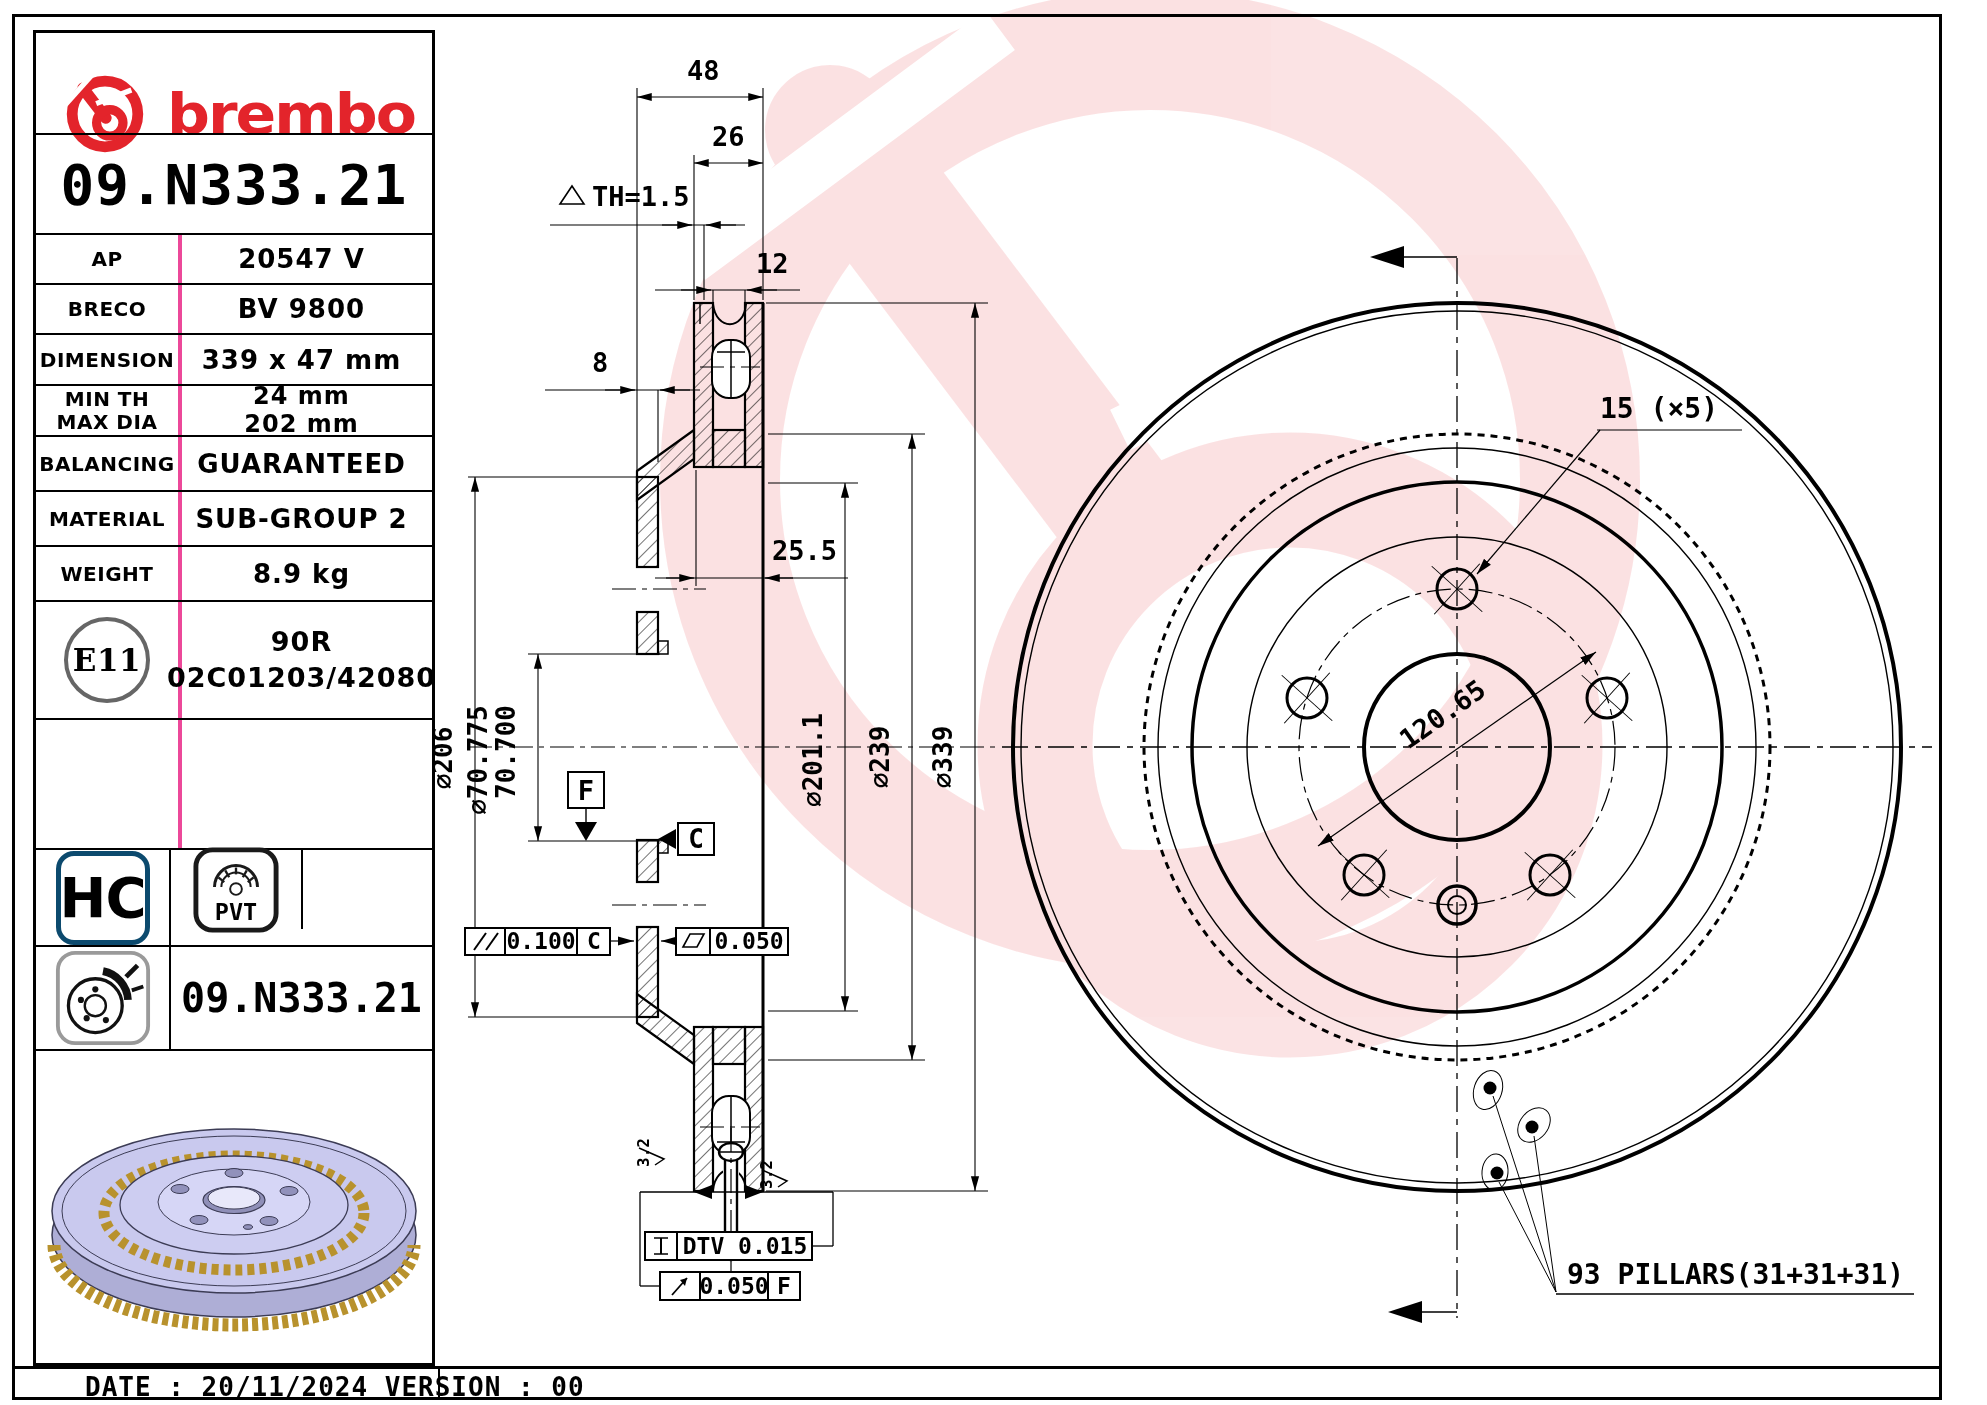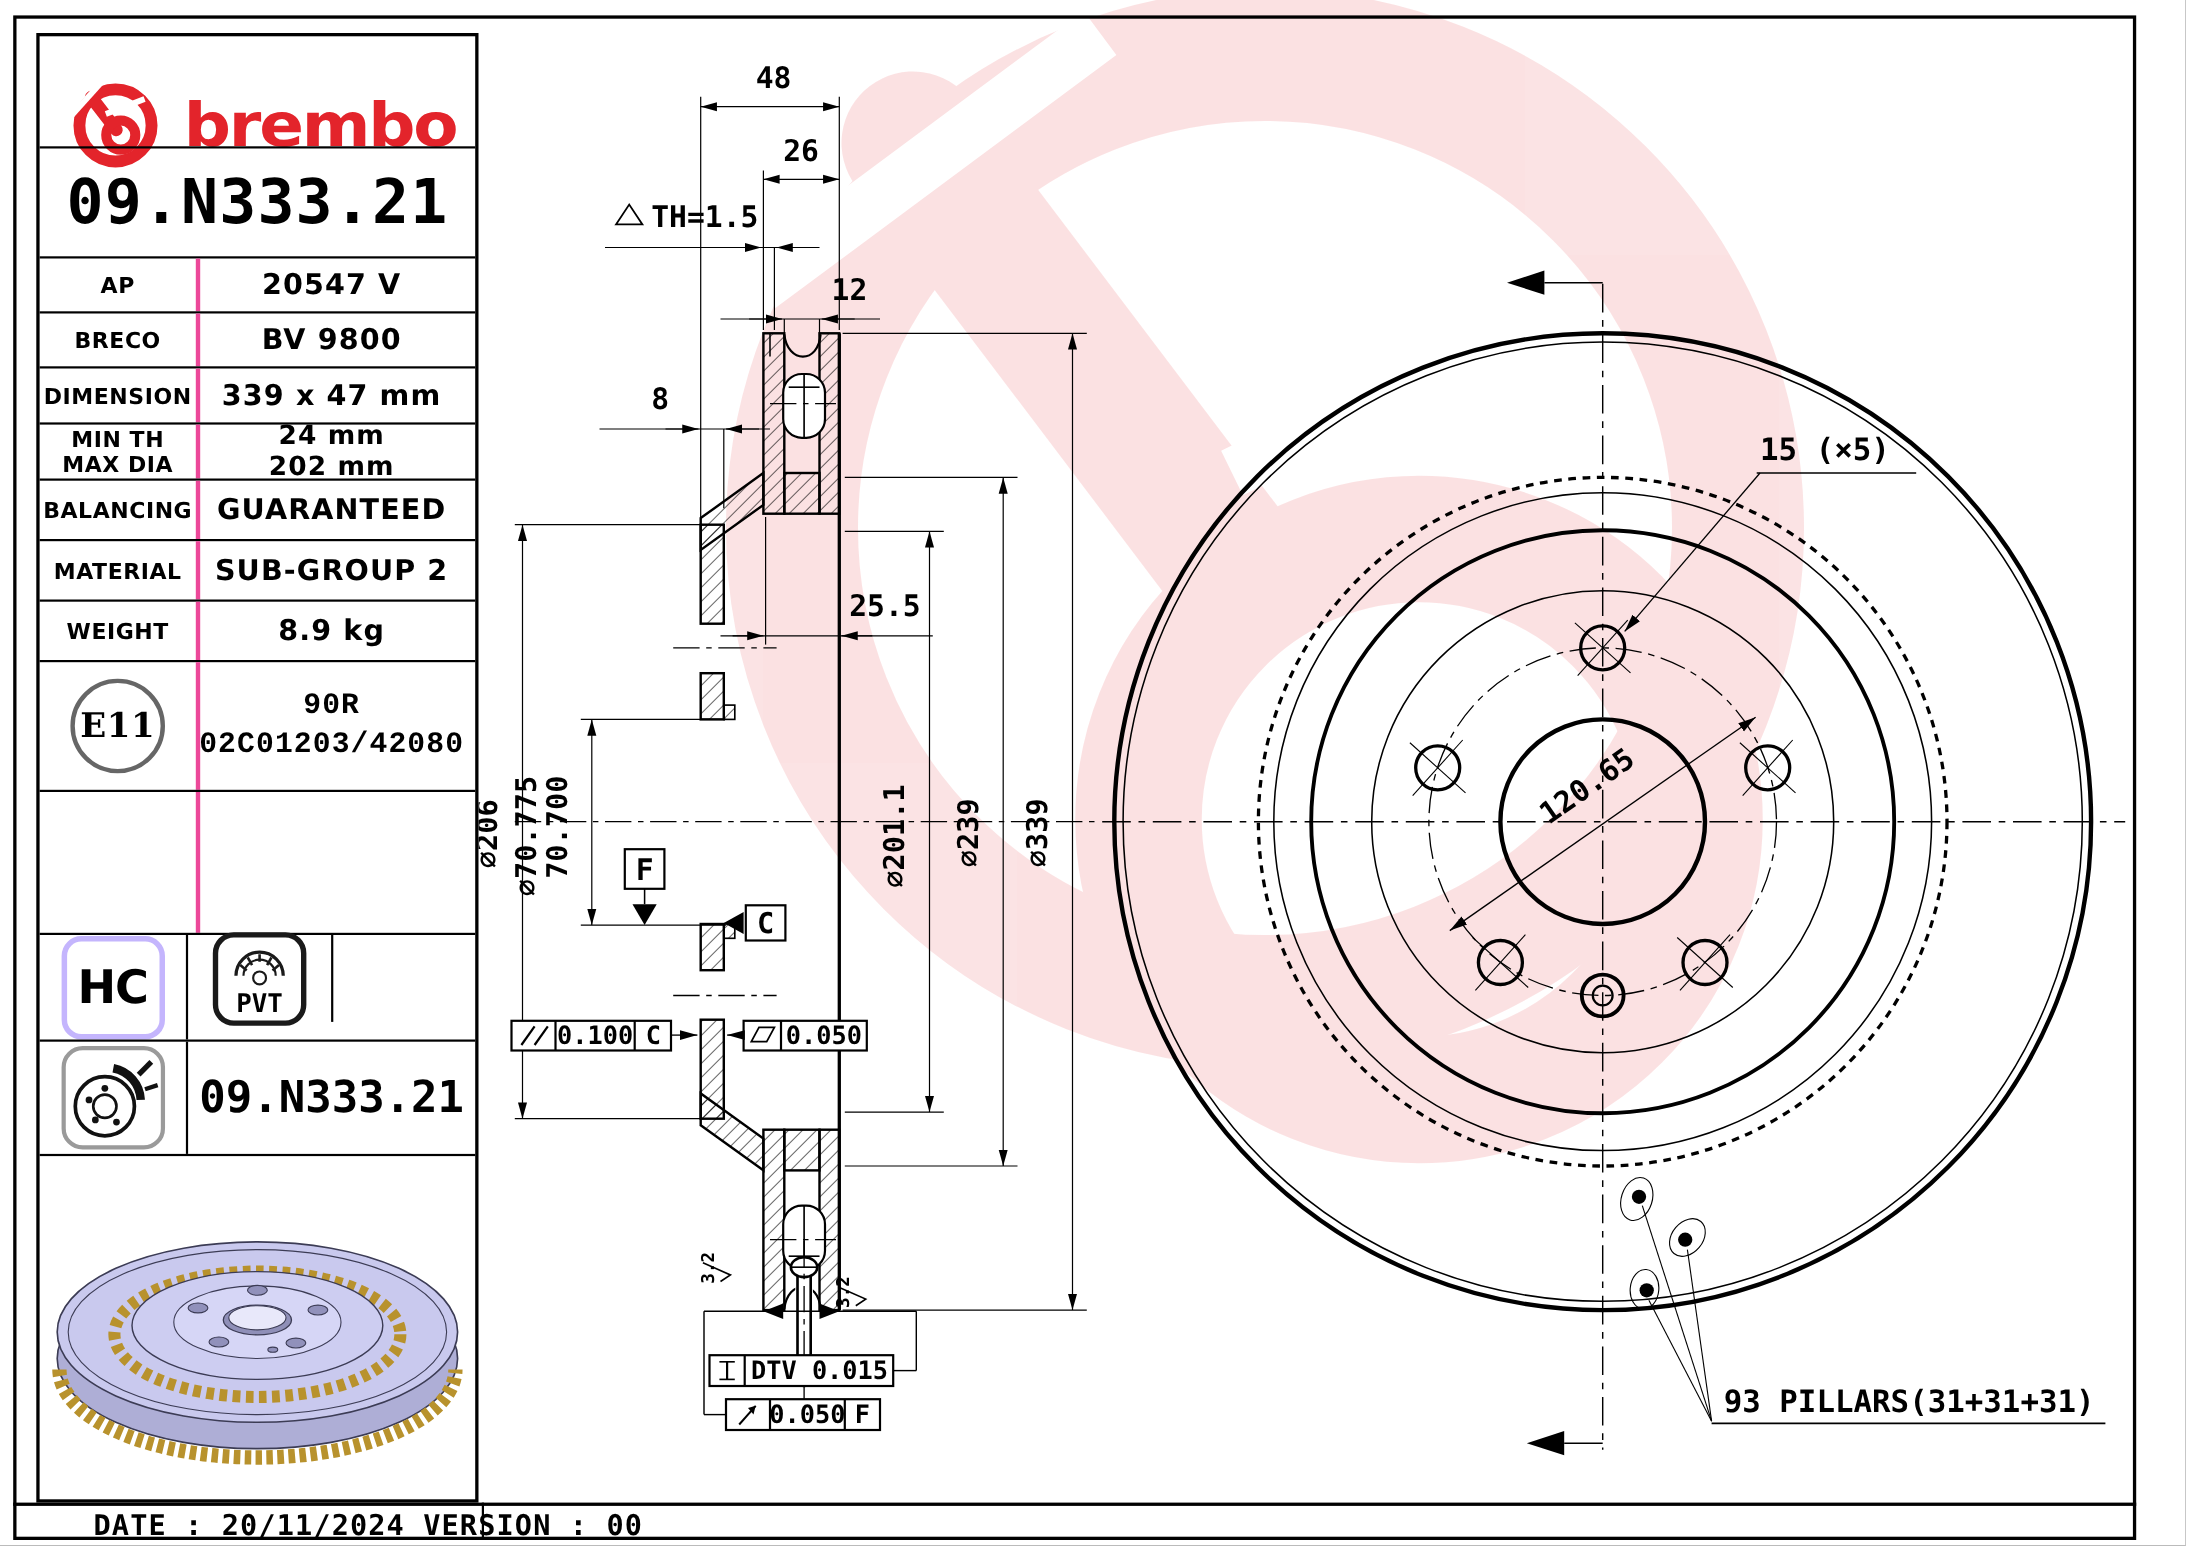--- a/index.html
+++ b/index.html
@@ -20,23 +20,23 @@
   .pn-cell{display:flex;align-items:center;justify-content:center;height:100%;
            font-family:"DejaVu Sans Mono","Liberation Mono",monospace;font-weight:bold;font-size:56px;letter-spacing:1px;}
   .pn2-cell{position:absolute;left:135px;right:0;top:0;bottom:0;display:flex;align-items:center;justify-content:center;
            font-family:"DejaVu Sans Mono","Liberation Mono",monospace;font-weight:bold;font-size:40px;}
   .icon-cell{position:absolute;left:0;top:0;bottom:0;width:135px;border-right:2px solid #000;box-sizing:border-box;
              display:flex;align-items:center;justify-content:center;}
   .mid-cell{position:absolute;left:135px;top:0;bottom:16px;width:132px;border-right:2px solid #000;box-sizing:border-box;
             display:flex;align-items:center;justify-content:center;}
   .e11-circle{width:78px;height:78px;border:4px solid #666;border-radius:50%;display:flex;align-items:center;justify-content:center;
               font-family:"DejaVu Serif","Liberation Serif",serif;font-weight:bold;font-size:31px;}
-  .hc-badge{width:84px;height:84px;border:5px solid #c4b5fd;border-radius:18px;display:flex;align-items:center;justify-content:center;
-            font-size:42px;font-weight:bold;letter-spacing:-1px;}
-  .e11-vals{line-height:1.35;font-size:27px;font-weight:bold;font-family:Liberation Mono, monospace;}
+  .hc-badge{width:84px;height:84px;border:5px solid #0c4a6e;border-radius:18px;display:flex;align-items:center;justify-content:center;
+            font-size:56px;font-weight:bold;letter-spacing:-1px;}
+  .e11-vals{line-height:1.35;font-size:27px;font-weight:bold;}
   .two-line{line-height:1.15;font-size:24px;}
   .lbl .two-line{font-size:20px;}
   .footer-line{position:absolute;left:12px;top:1366px;width:1930px;border-top:3px solid #000;}
   .footer-text{position:absolute;left:85px;top:1372px;font-family:"DejaVu Sans Mono","Liberation Mono",monospace;
                font-weight:bold;font-size:26px;letter-spacing:1px;}
   .footer-div{position:absolute;left:438px;top:1366px;width:2px;height:34px;background:#000;}
   svg text{font-family:"DejaVu Sans Mono","Liberation Mono",monospace;font-weight:600;fill:#000;}
 </style>
 </head>
 <body>

